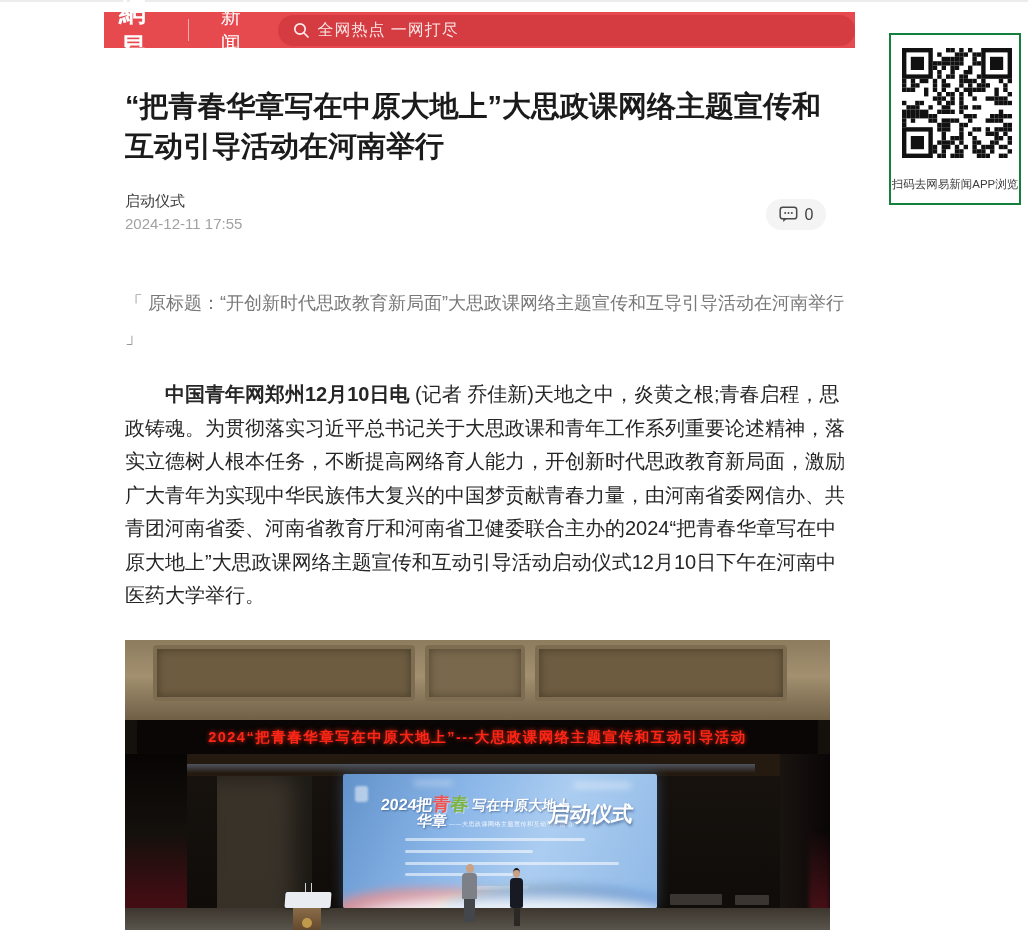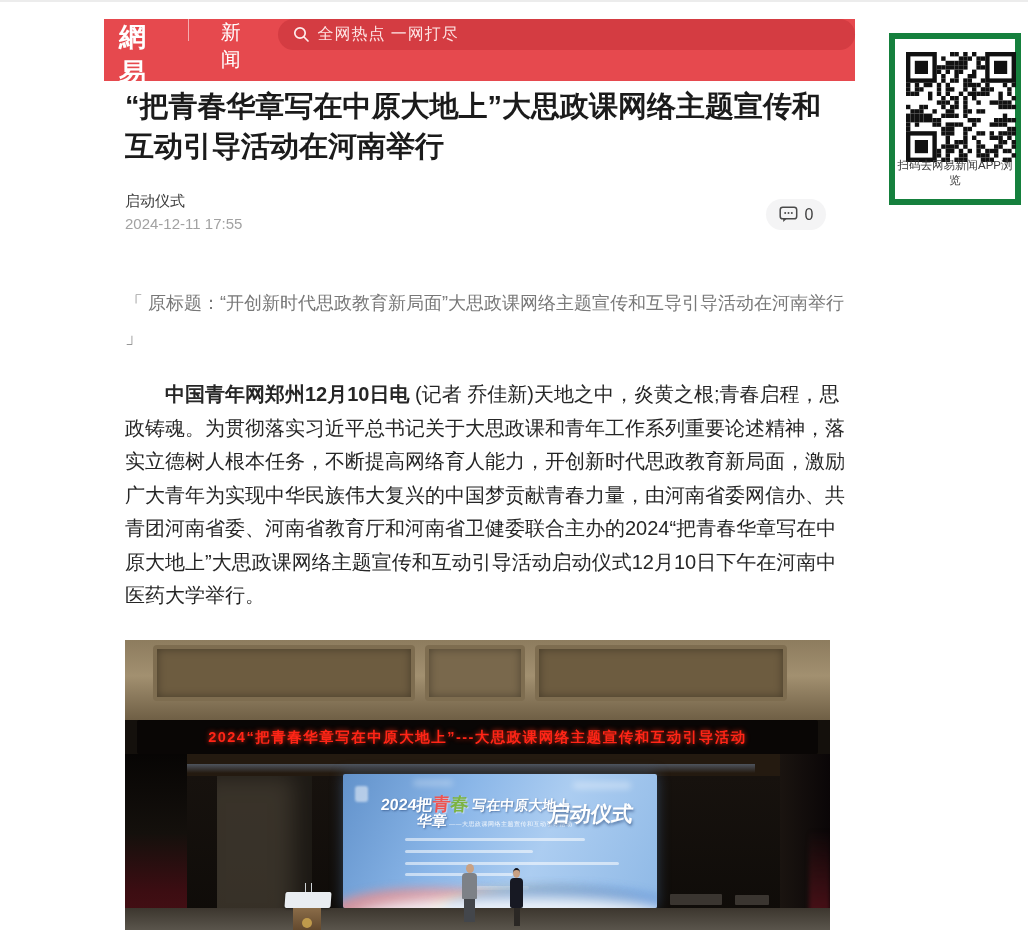--- a/index.html
+++ b/index.html
@@ -5,22 +5,22 @@
   html,body{margin:0;padding:0;background:#fff;}
   body{width:1028px;height:930px;overflow:hidden;position:relative;
        font-family:"Liberation Sans","DejaVu Sans",sans-serif;
        -webkit-font-smoothing:antialiased;}
   .abs{position:absolute;}
 
   
   .top-line{left:0;top:0;width:1028px;height:2px;background:#ececec;}
 
   
-  .navbar{left:104px;top:19px;width:751px;height:62px;background:#e6494e;
-          display:flex;}
+  .navbar{left:104px;top:12px;width:751px;height:36px;background:#e6494e;
+          display:flex;align-items:center;}
   .logo{margin-left:15px;color:#fff;font-size:27px;font-weight:bold;letter-spacing:1px;}
   .nav-divider{width:1px;height:22px;background:rgba(255,255,255,.55);margin:0 12px 0 13px;}
   .nav-section{color:#fff;font-size:20px;margin-left:20px;}
   .search-pill{margin-left:18px;width:580px;height:31px;border-radius:16px;background:#d43c42;
                display:flex;align-items:center;padding-left:15px;box-sizing:border-box;cursor:pointer;}
   .search-pill svg{flex:0 0 auto;margin-right:7px;}
   .search-text{color:rgba(255,236,236,.95);font-size:16px;letter-spacing:1px;}
 
   
   .art-title{left:125px;top:86px;width:724px;font-size:29px;line-height:40px;
@@ -95,21 +95,21 @@
   .w-body{width:13px;height:30px;background:#171923;border-radius:4px 4px 2px 2px;}
   .w-legs{width:6px;height:18px;background:#2a2724;}
   .lectern-sign{left:160px;top:252px;width:46px;height:16px;background:#e9edf1;border-radius:2px;
                 transform:skewX(-4deg);box-shadow:0 1px 2px rgba(0,0,0,.4);}
   .lectern-mic{left:180px;top:243px;width:1px;height:10px;background:#cfd4d8;}
   .lectern-body{left:168px;top:268px;width:28px;height:22px;
                 background:linear-gradient(180deg,#8a6c48,#63492e);}
   .emblem{left:177px;top:278px;width:10px;height:10px;border-radius:50%;background:#c9a24e;opacity:.9;}
 
   
-  .qr-box{left:889px;top:33px;width:132px;height:172px;background:#fff;border:6px solid #15803d;
+  .qr-box{left:889px;top:33px;width:132px;height:172px;background:#fff;border:2px solid #15803d;
           box-sizing:border-box;}
   .qr-code{position:absolute;left:11px;top:13px;width:110px;height:110px;}
   .qr-caption{position:absolute;left:0;bottom:11px;width:100%;text-align:center;
               font-size:11.5px;color:#3c3c3c;letter-spacing:0;}
 </style>
 </head>
 <body>
 
 <div class="abs top-line"></div>
 

